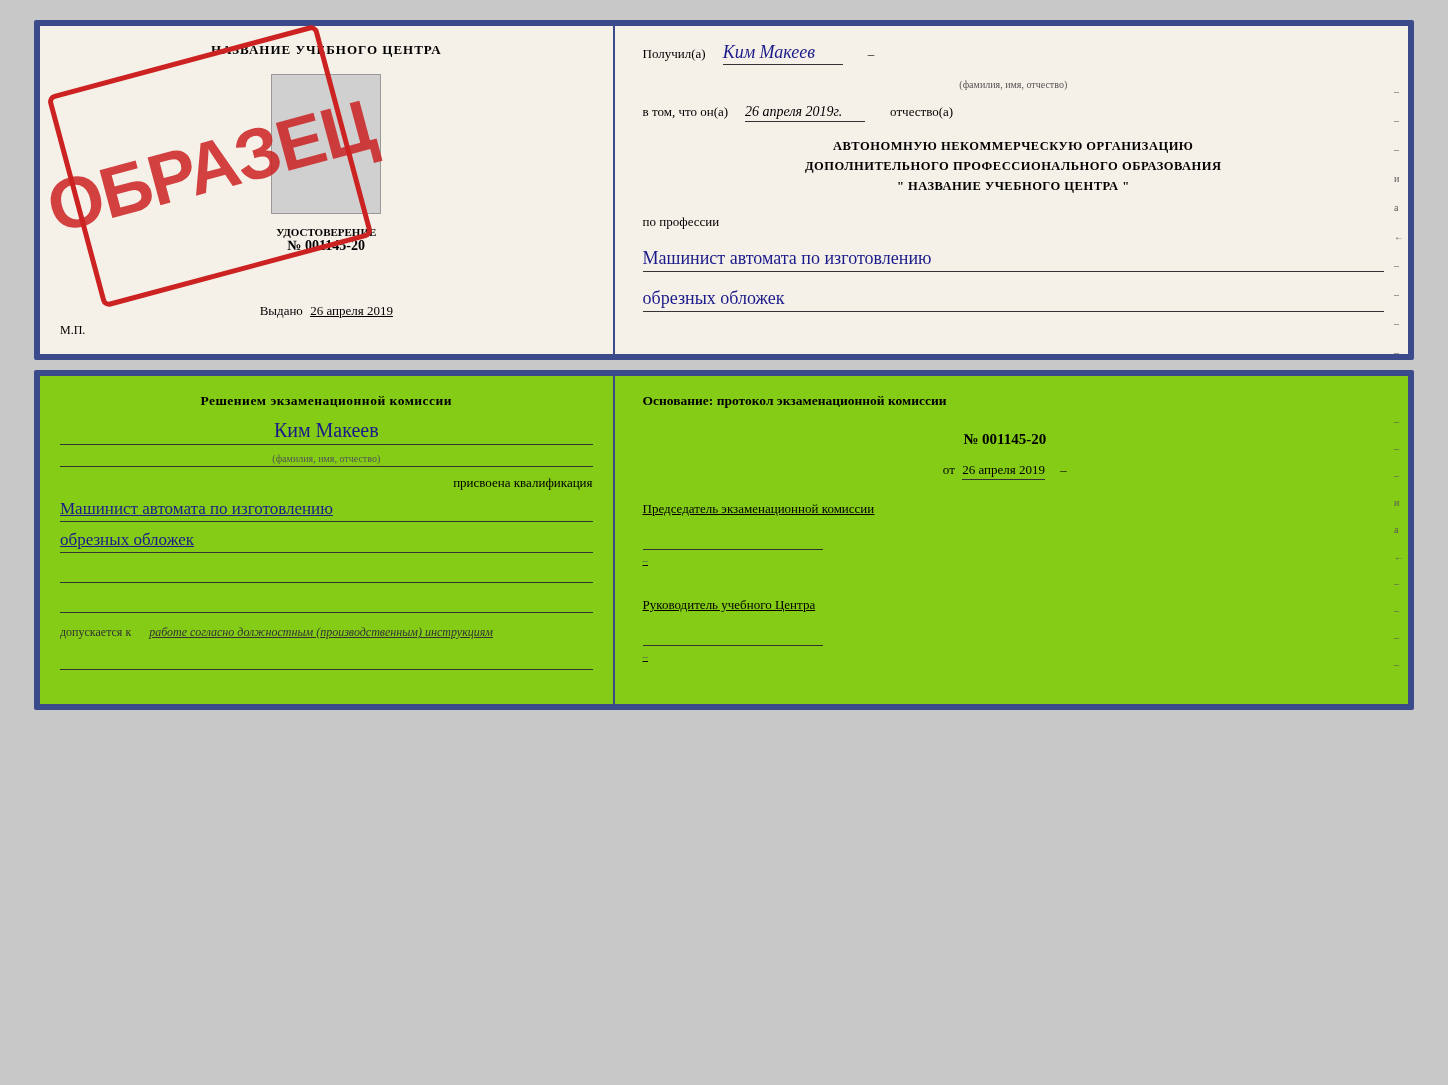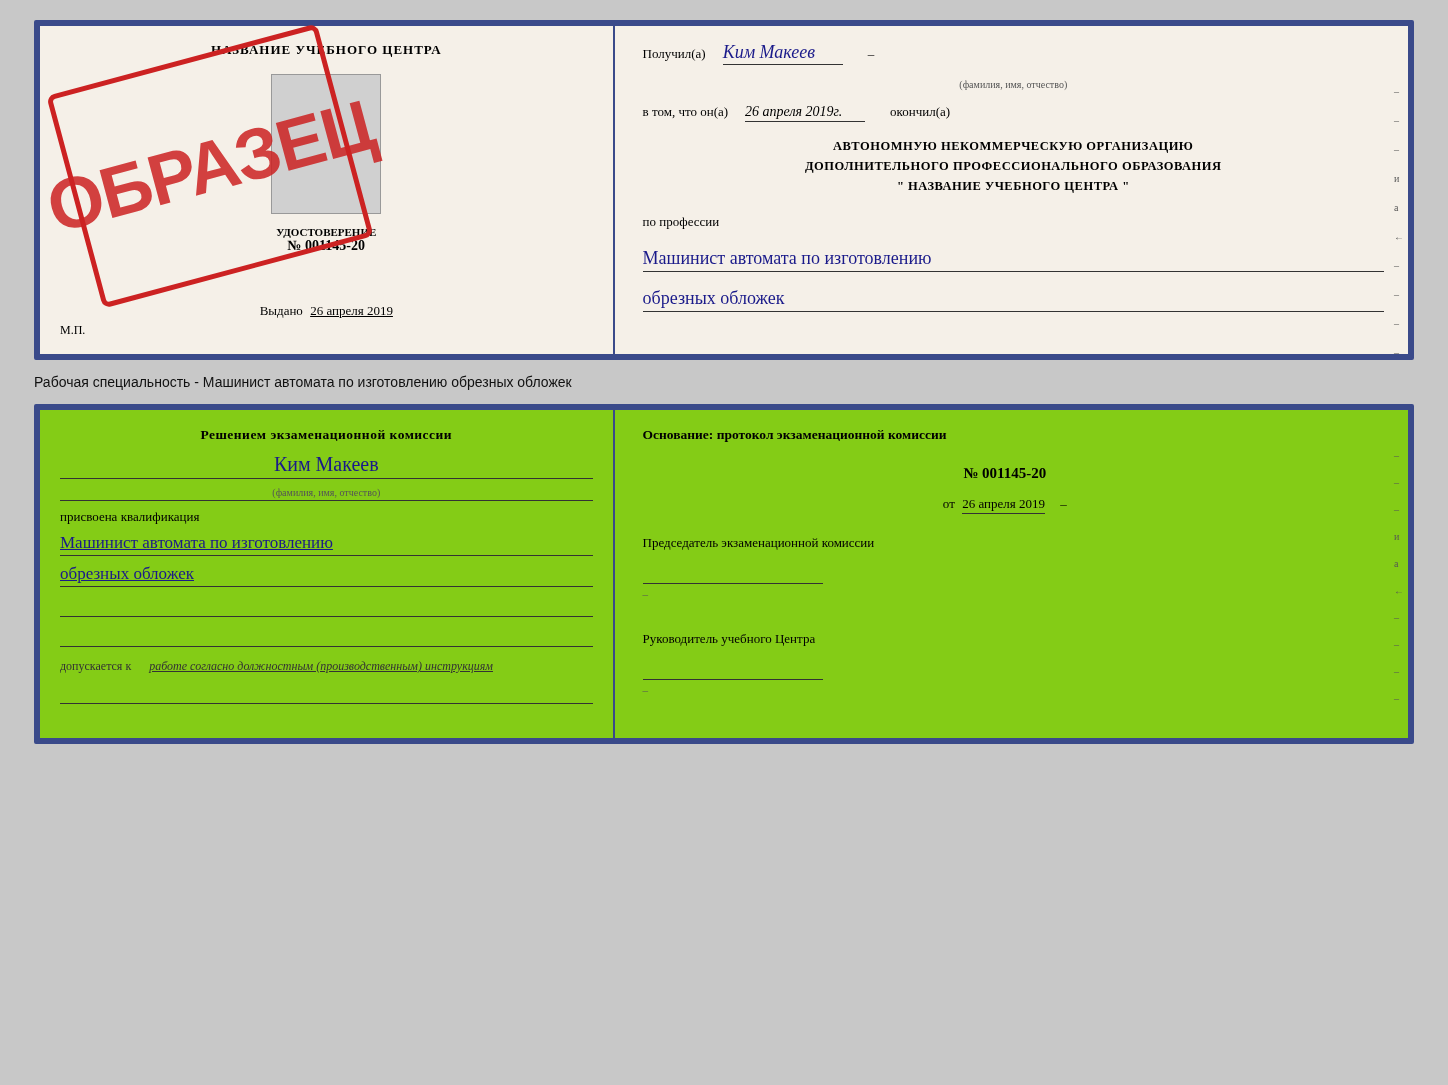--- a/index.html
+++ b/index.html
@@ -255,21 +255,21 @@
     .name-sub {
       font-size: 10px;
       text-align: center;
       color: #555;
       border-bottom: 1px solid #333;
       padding-bottom: 2px;
     }
 
     .assigned-label {
       font-size: 13px;
-      text-align: left;
+      text-align: right;
     }
 
     .qual-cursive {
       font-family: 'Comic Sans MS', cursive, serif;
       font-size: 17px;
       color: #1a1a8a;
       border-bottom: 1px solid #333;
       padding-bottom: 2px;
       text-decoration: underline;
       text-decoration-color: #1a1a8a;
@@ -310,20 +310,21 @@
       font-size: 13px;
       text-align: center;
       margin-top: 2px;
       border-bottom: 1px solid #333;
       display: inline-block;
       padding-bottom: 1px;
     }
 
     .signatory-block {
       margin-top: 8px;
+      text-decoration: underline;
     }
 
     .signatory-title {
       font-size: 13px;
       line-height: 1.4;
     }
 
     .sig-line {
       border-bottom: 1px solid #333;
       height: 28px;
@@ -374,21 +375,21 @@
       <div class="field-row">
         <span class="field-label">Получил(а)</span>
         <span class="field-value cursive">Ким Макеев</span>
         <span style="margin-left:8px;">–</span>
       </div>
       <div class="field-sub">(фамилия, имя, отчество)</div>
 
       <div class="field-row">
         <span class="field-label">в том, что он(а)</span>
         <span class="field-value" style="font-style:italic;">26 апреля 2019г.</span>
-        <span class="field-label" style="margin-left:8px;">окончил(а)</span>
+        <span class="field-label" style="margin-left:8px;">отчество(а)</span>
       </div>
 
       <div class="org-block">
         <div>АВТОНОМНУЮ НЕКОММЕРЧЕСКУЮ ОРГАНИЗАЦИЮ</div>
         <div>ДОПОЛНИТЕЛЬНОГО ПРОФЕССИОНАЛЬНОГО ОБРАЗОВАНИЯ</div>
         <div>"  НАЗВАНИЕ УЧЕБНОГО ЦЕНТРА  "</div>
       </div>
 
       <div class="profession-label">по профессии</div>
       <span class="profession-value">Машинист автомата по изготовлению</span>
@@ -402,21 +403,20 @@
         <span>а</span>
         <span>←</span>
         <span>–</span>
         <span>–</span>
         <span>–</span>
         <span>–</span>
       </div>
     </div>
   </div>
 
-  <div class="caption-text">Рабочая специальность - Машинист автомата по изготовлению обрезных обложек</div>
 
   <div class="cert-bottom">
 
     <div class="cert-bottom-left">
 
       <div class="decision-title">Решением экзаменационной комиссии</div>
 
       <div class="name-cursive">Ким Макеев</div>
       <div class="name-sub">(фамилия, имя, отчество)</div>
 

